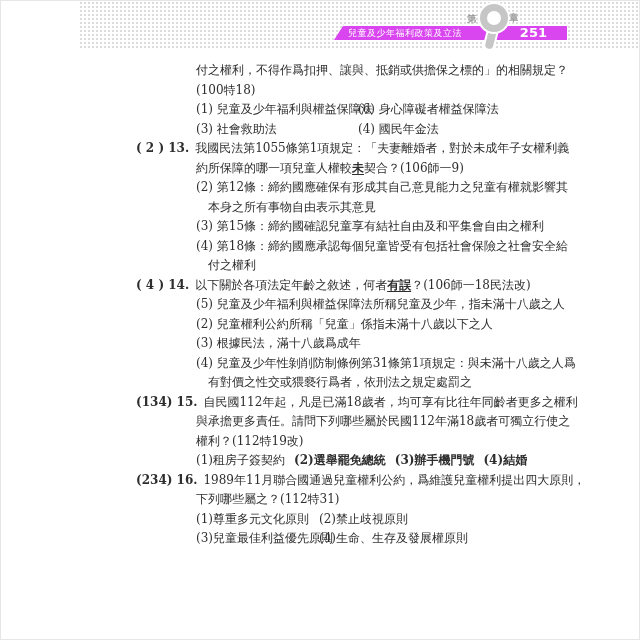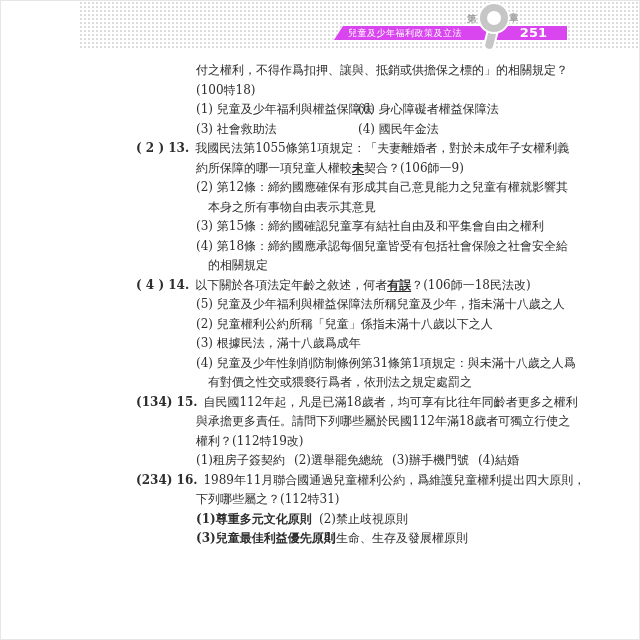--- a/index.html
+++ b/index.html
@@ -45,23 +45,23 @@
   }
   
   .content{position:absolute;left:135px;top:60px;width:430px;
     font-size:12px;line-height:19.5px;}
   .line{margin:0;height:19.5px;white-space:nowrap;}
   .ind60{padding-left:60px;}
   .ind72{padding-left:72px;}
   .qkey{font-weight:bold;margin-right:6px;}
   .b{font-weight:normal;}
   .bu{font-weight:bold;text-decoration:underline;text-underline-offset:2px;}
-  .gap{margin-left:9px;}
+  .gap{margin-left:9px;font-weight:bold;}
   .cw162{display:inline-block;width:162px;}
-  .cw123{display:inline-block;width:123px;font-weight:bold;}
+  .cw123{display:inline-block;width:123px;}
 </style>
 </head>
 <body>
 
 <div class="page">
 
   <div class="dots-band"></div>
 
   <div class="chapter-bar">
     <span class="title">兒童及少年福利政策及立法</span>
@@ -84,21 +84,21 @@
       <p class="line ind60"><span class="cw162">(3) 社會救助法</span><span>(4) 國民年金法</span></p>
     </div>
 
     <div>
       <p class="line"><span class="qkey">( 2 ) 13.</span><span><span>我國民法第</span><span class="b">1055</span><span>條第</span><span class="b">1</span><span>項規定：「夫妻離婚者，對於未成年子女權利義</span></span></p>
       <p class="line ind60"><span>約所保障的哪一項兒童人權較</span><span class="bu">未</span><span>契合？</span><span class="b">(106師一9)</span></p>
       <p class="line ind60"><span>(2) 第</span><span class="b">12</span><span>條：締約國應確保有形成其自己意見能力之兒童有權就影響其</span></p>
       <p class="line ind72">本身之所有事物自由表示其意見</p>
       <p class="line ind60"><span>(3) 第</span><span class="b">15</span><span>條：締約國確認兒童享有結社自由及和平集會自由之權利</span></p>
       <p class="line ind60"><span>(4) 第</span><span class="b">18</span><span>條：締約國應承認每個兒童皆受有包括社會保險之社會安全給</span></p>
-      <p class="line ind72">的相關規定</p>
+      <p class="line ind72">付之權利</p>
     </div>
 
     <div>
       <p class="line"><span class="qkey">( 4 ) 14.</span><span><span>以下關於各項法定年齡之敘述，何者</span><span class="bu">有誤</span><span>？</span><span class="b">(106師一18民法改)</span></span></p>
       <p class="line ind60"><span>(5) 兒童及少年福利與權益保障法所稱兒童及少年，指未滿十八歲之人</span></p>
       <p class="line ind60"><span>(2) 兒童權利公約所稱「兒童」係指未滿十八歲以下之人</span></p>
       <p class="line ind60"><span>(3) 根據民法，滿十八歲爲成年</span></p>
       <p class="line ind60"><span>(4) 兒童及少年性剝削防制條例第</span><span class="b">31</span><span>條第</span><span class="b">1</span><span>項規定：與未滿十八歲之人爲</span></p>
       <p class="line ind72">有對價之性交或猥褻行爲者，依刑法之規定處罰之</p>
     </div>

